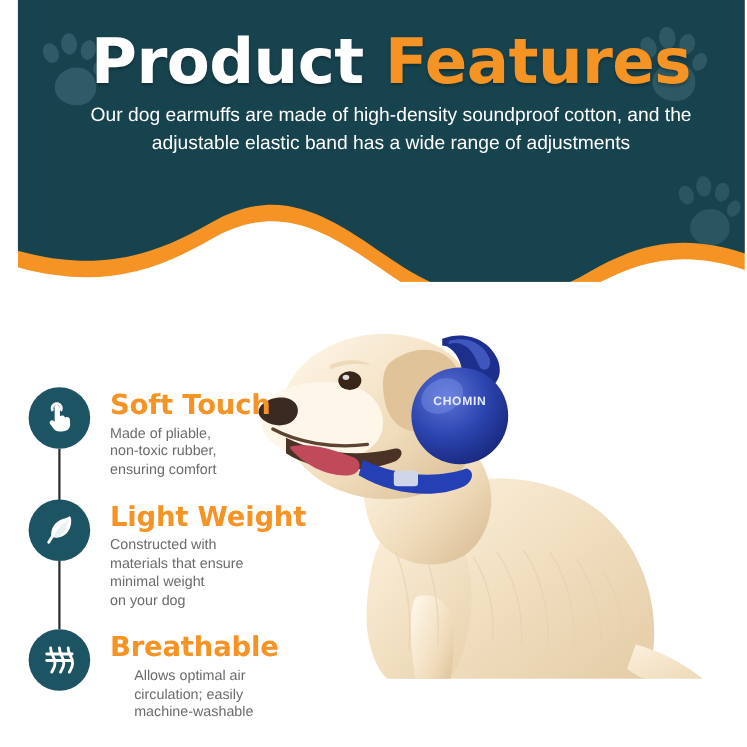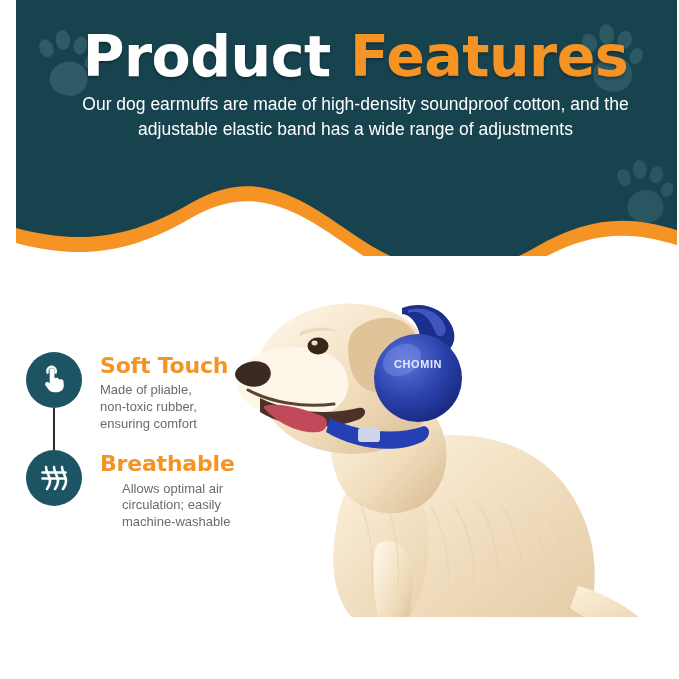--- a/index.html
+++ b/index.html
@@ -98,21 +98,21 @@
     background: #2b2b2b;
     z-index: 1;
   }
   .feature-body {
     padding-top: 2px;
     flex: 1 1 auto;
   }
   .feature-title {
     margin: 0;
     color: #f59324;
-    font-size: 22px;
+    font-size: 25px;
     font-weight: bold;
     line-height: 1.1;
     letter-spacing: -0.2px;
     font-family: "DejaVu Sans", sans-serif;
   }
   .feature-desc {
     margin: 4px 0 0 0;
     color: #6b6b6b;
     font-size: 13px;
     line-height: 1.29;
@@ -293,20 +293,41 @@
         </div>
       </div>
       <div class="feature-body">
         <h2 class="feature-title">Soft Touch</h2>
         <p class="feature-desc" style="white-space: pre-line;">Made of pliable,
 non-toxic rubber,
 ensuring comfort</p>
       </div>
     </div>
 
+    <div class="feature" style="margin-top:18px;">
+      <div class="feature-icon-col">
+        <div class="connector" style="height:62px;"></div>
+        <div class="icon-circle">
+          <svg width="32" height="32" viewBox="0 0 32 32" xmlns="http://www.w3.org/2000/svg">
+            <path fill="#ffffff" d="M25.6,3.1c-1.1,1.2-3.2,1.6-6.2,2.6c-3.5,1.2-6.4,3.2-8.4,6.1c-2,2.9-2.8,6.2-2.4,9.1l-3.4,5.3
+                     c-0.4,0.6-0.2,1.4,0.4,1.8c0.6,0.4,1.4,0.2,1.8-0.4l3.3-5.2c2.8,0.9,6.2,0.4,9.2-1.5c3-1.9,5.2-4.9,6.2-8.6
+                     C27,9.2,27.1,5.1,25.6,3.1z"></path>
+            <path fill="#d8e6ec" d="M23.9,6.2c-2.7,2.4-5.8,4.9-8.3,7.8c-2.5,2.9-4.2,5.9-5.1,8.6c1.9,0.4,4.2-0.1,6.3-1.5
+                     c2.6-1.7,4.6-4.4,5.5-7.6C23.1,10.9,23.7,8.3,23.9,6.2z" opacity="0.55"></path>
+          </svg>
+        </div>
+      </div>
+      <div class="feature-body">
+        <h2 class="feature-title">Light Weight</h2>
+        <p class="feature-desc" style="white-space: pre-line;">Constructed with
+materials that ensure
+minimal weight
+on your dog</p>
+      </div>
+    </div>
 
     <div class="feature" style="margin-top:18px;">
       <div class="feature-icon-col">
         <div class="icon-circle">
           <svg width="32" height="32" viewBox="0 0 32 32" xmlns="http://www.w3.org/2000/svg">
             <g stroke="#ffffff" stroke-width="2.6" fill="none" stroke-linecap="round">
               <path d="M8,5 C8,11 12,13 12,19 C12,23 10,25 9,27"></path>
               <path d="M16,5 C16,11 20,13 20,19 C20,23 18,25 17,27"></path>
               <path d="M24,5 C24,11 28,13 28,19 C28,23 26,25 25,27"></path>
               <path d="M4.5,10.5 L27.5,10.5"></path>

